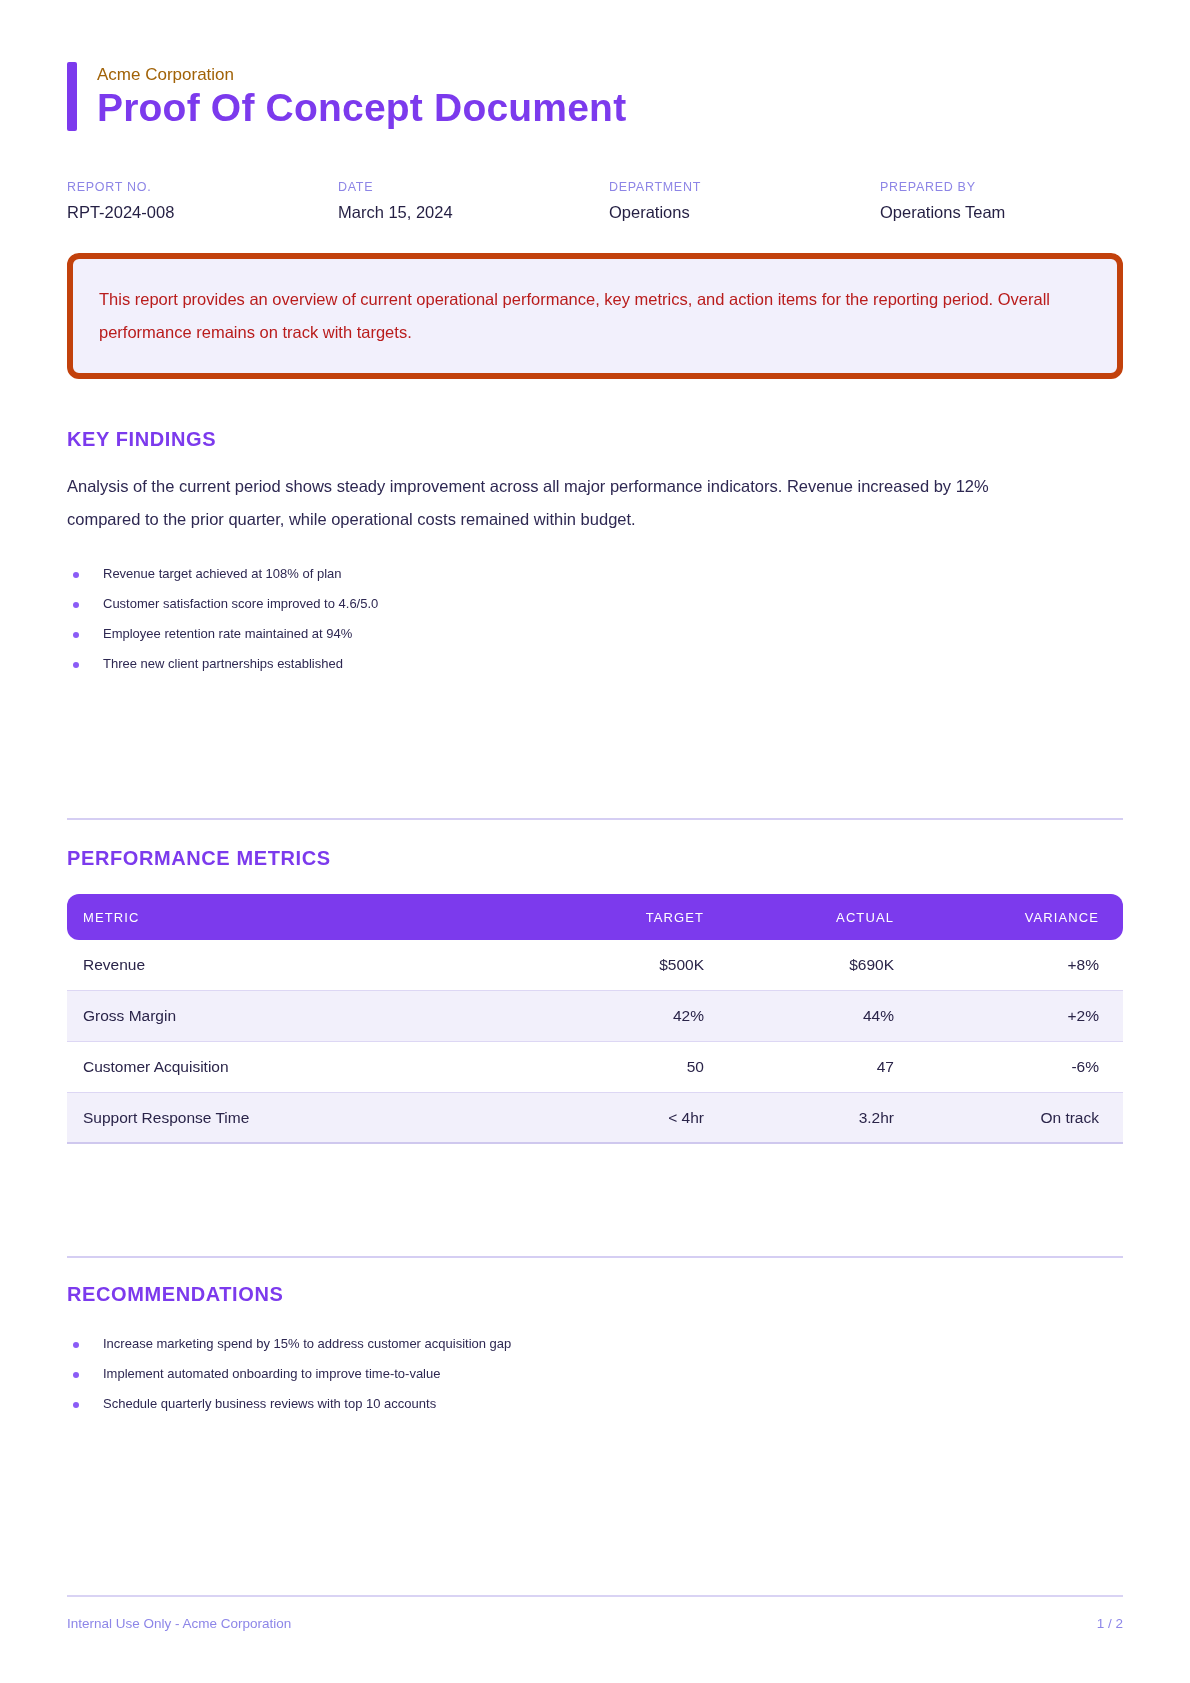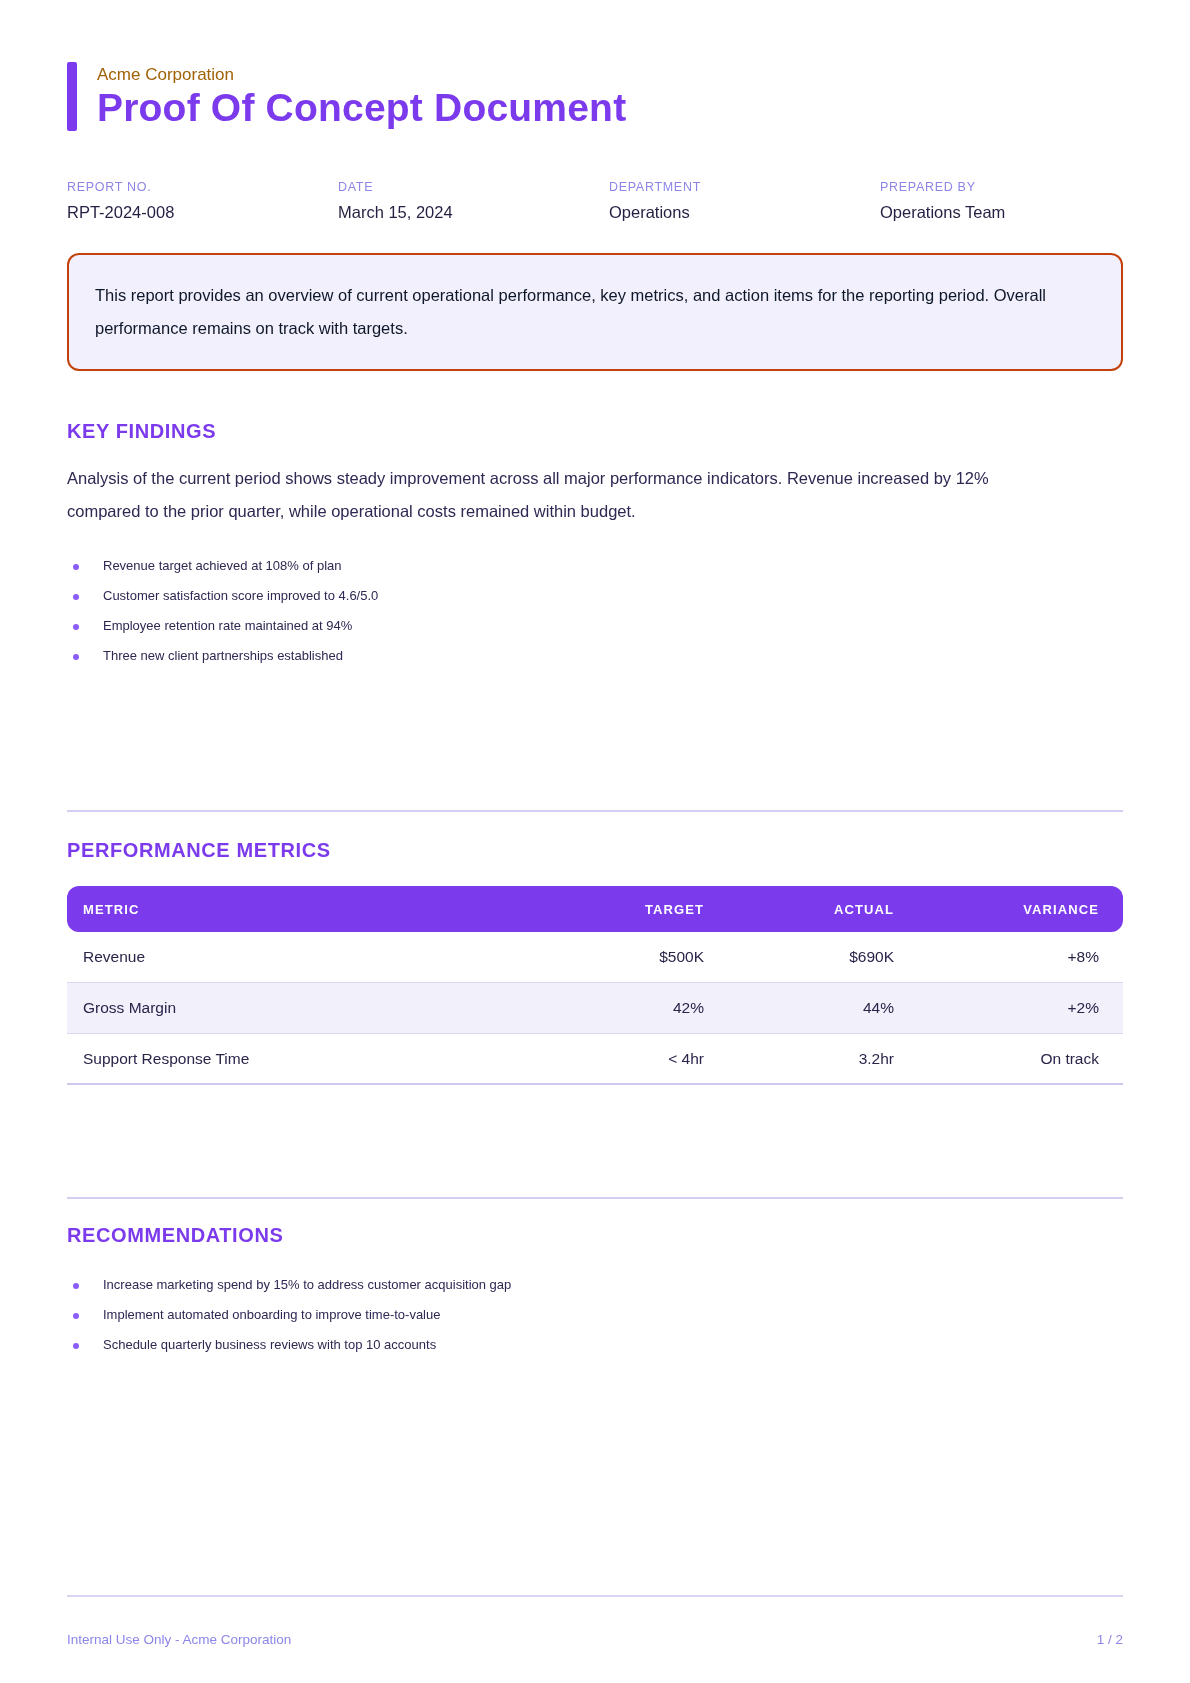--- a/index.html
+++ b/index.html
@@ -22,26 +22,26 @@
 
   
   .meta-row { margin-top: 49px; display: grid; grid-template-columns: repeat(4, 1fr); gap: 28px; }
   .meta-label { font-size: 12.5px; letter-spacing: 0.7px; color: #8d85e6; margin-bottom: 9px; }
   .meta-value { font-size: 16.5px; color: #241f43; }
 
   
   .summary-box {
     margin-top: 31px;
     background: #f2f0fc;
-    border: 2px solid #c2410c;
+    border: 6px solid #c2410c;
     border-radius: 12px;
     padding: 24px 26px;
     font-size: 16.5px;
     line-height: 2.0;
-    color: #0f172a;
+    color: #b91c1c;
     min-height: 117px;
   }
 
   
   .section-heading { font-size: 20px; font-weight: bold; color: var(--accent, #7c3aed); letter-spacing: 0.6px; }
   .kf-heading { margin-top: 49px; }
   .body-paragraph { margin-top: 19px; font-size: 16.5px; line-height: 2.0; color: #2e2852; max-width: 960px; }
 
   ul.bullet-list { list-style: none; margin-top: 22px; }
   ul.bullet-list li { display: flex; align-items: flex-end; padding: 7.5px 0; font-size: 13px; color: #2e2852; }
@@ -56,32 +56,32 @@
 
   
   .metrics-table { margin-top: 24px; width: 100%; }
   .t-row { display: grid; grid-template-columns: 1fr 200px 190px 205px; align-items: center; }
   .t-head {
     background: var(--accent, #7c3aed);
     border-radius: 12px;
     height: 46px;
     color: #ffffff;
   }
-  .t-head .t-cell { font-size: 13px; font-weight: bold; letter-spacing: 1.1px; }
+  .t-head .t-cell { font-size: 13px; font-weight: normal; letter-spacing: 1.1px; }
   .t-body .t-row { height: 51px; border-bottom: 1px solid #ddd7f4; font-size: 15.5px; color: #2a2449; }
   .t-body .t-row:nth-child(even) { background: #f2f0fb; }
   .t-body .t-row:last-child { border-bottom: 2px solid #cfc8ee; }
   .t-cell { padding: 0 24px 0 16px; }
   .t-cell.num { text-align: right; }
 
   
   .doc-footer {
     position: absolute; left: 67px; right: 67px; top: 1595px;
     border-top: 2px solid #d9d3f4;
-    padding-top: 35px;
+    padding-top: 19px;
     display: flex; justify-content: space-between;
     font-size: 13.5px; color: #8d86e8;
   }
 </style>
 </head>
 <body>
 
 <div class="page">
 
   <div class="doc-header">
@@ -154,20 +154,26 @@
         <div class="t-cell num">$690K</div>
         <div class="t-cell num">+8%</div>
       </div>
       <div class="t-row">
         <div class="t-cell">Gross Margin</div>
         <div class="t-cell num">42%</div>
         <div class="t-cell num">44%</div>
         <div class="t-cell num">+2%</div>
       </div>
       <div class="t-row">
+        <div class="t-cell">Customer Acquisition</div>
+        <div class="t-cell num">50</div>
+        <div class="t-cell num">47</div>
+        <div class="t-cell num">-6%</div>
+      </div>
+      <div class="t-row">
         <div class="t-cell">Support Response Time</div>
         <div class="t-cell num">&lt; 4hr</div>
         <div class="t-cell num">3.2hr</div>
         <div class="t-cell num">On track</div>
       </div>
     </div>
   </div>
 
   <hr class="divider divider-2">
 

